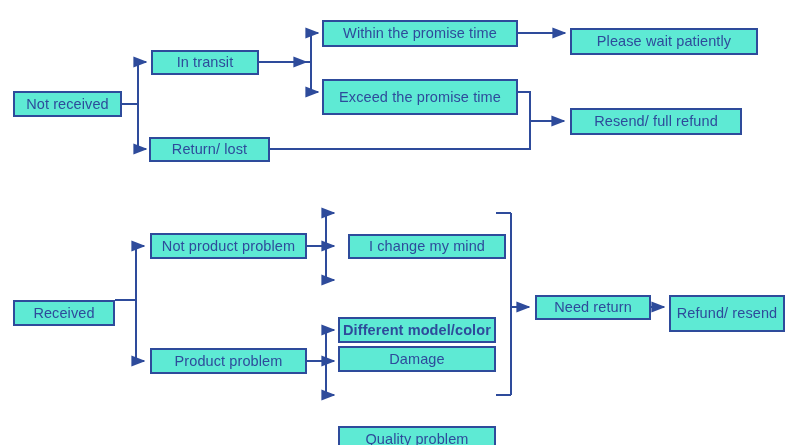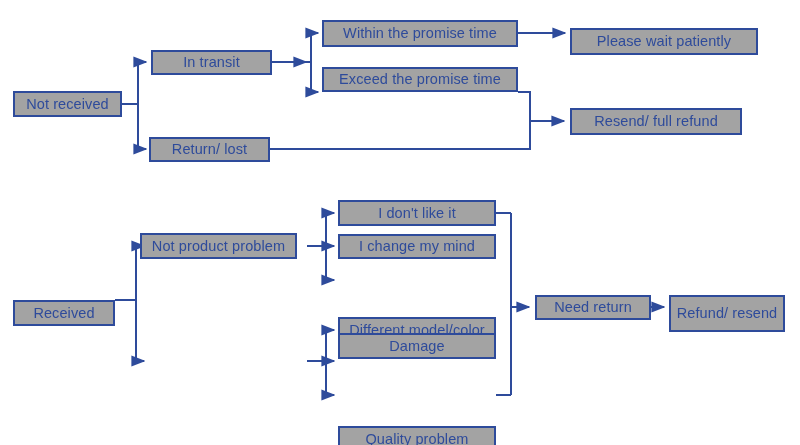--- a/index.html
+++ b/index.html
@@ -19,21 +19,21 @@
     position: absolute;
     left: 0; top: 0;
     width: 800px;
     height: 445px;
     pointer-events: none;
   }
   .node {
     position: absolute;
     box-sizing: border-box;
     border: 2px solid #2e4b9b;
-    background: #a3a3a3;
+    background: #5eead4;
     color: #2e4b9b;
     font-size: 14.5px;
     line-height: 1;
     display: flex;
     align-items: center;
     justify-content: center;
     text-align: center;
     white-space: nowrap;
     letter-spacing: 0.1px;
   }
@@ -93,45 +93,45 @@
       <path d="M 511 213 L 511 395"></path>
 
       <path d="M 511 307 L 529 307" marker-end="url(#arw)"></path>
 
       <path d="M 651 307 L 664 307" marker-end="url(#arw)"></path>
     </g>
   </svg>
 
   <div class="node" style="left:13px; top:91px; width:109px; height:26px;">Not received</div>
 
-  <div class="node" style="left:151px; top:50px; width:121px; height:25px;">In transit</div>
+  <div class="node" style="left:151px; top:50px; width:108px; height:25px;">In transit</div>
 
   <div class="node" style="left:149px; top:137px; width:121px; height:25px;">Return/ lost</div>
 
   <div class="node" style="left:322px; top:20px; width:196px; height:27px;">Within the promise time</div>
 
-  <div class="node" style="left:322px; top:67px; width:196px; height:25px;">Exceed the promise time</div>
+  <div class="node" style="left:322px; top:79px; width:196px; height:36px;">Exceed the promise time</div>
 
   <div class="node" style="left:570px; top:28px; width:188px; height:27px;">Please wait patiently</div>
 
   <div class="node" style="left:570px; top:108px; width:172px; height:27px;">Resend/ full refund</div>
 
   <div class="node" style="left:13px; top:288px; width:102px; height:26px;margin-top:12px;">Received</div>
 
-  <div class="node" style="left:140px; top:233px; width:157px; height:26px;">Not product problem</div>
+  <div class="node" style="left:150px; top:233px; width:157px; height:26px;">Not product problem</div>
+
+  <div class="node" style="left:150px; top:348px; width:157px; height:26px;">Product problem</div>
 
 
-  <div class="node" style="left:338px; top:200px; width:158px; height:26px;">I don't like it</div>
-
-  <div class="node" style="left:338px; top:234px; width:158px; height:25px;">I change my mind</div>
+  <div class="node" style="left:348px; top:234px; width:158px; height:25px;">I change my mind</div>
 
 
-  <div class="node" style="left:338px; top:317px; width:158px; height:26px;">Different model/color</div>
+  <div class="node" style="left:338px; top:317px; width:158px; height:26px;font-weight:bold;">Different model/color</div>
 
-  <div class="node" style="left:338px; top:333px; width:158px; height:26px;">Damage</div>
+  <div class="node" style="left:338px; top:346px; width:158px; height:26px;">Damage</div>
 
   <div class="node" style="left:338px; top:382px; width:158px; height:26px;margin-top:44px;">Quality problem</div>
 
   <div class="node" style="left:535px; top:295px; width:116px; height:25px;">Need return</div>
 
   <div class="node" style="left:669px; top:295px; width:116px; height:37px;">Refund/ resend</div>
 
 </div>
 
 </body></html>

